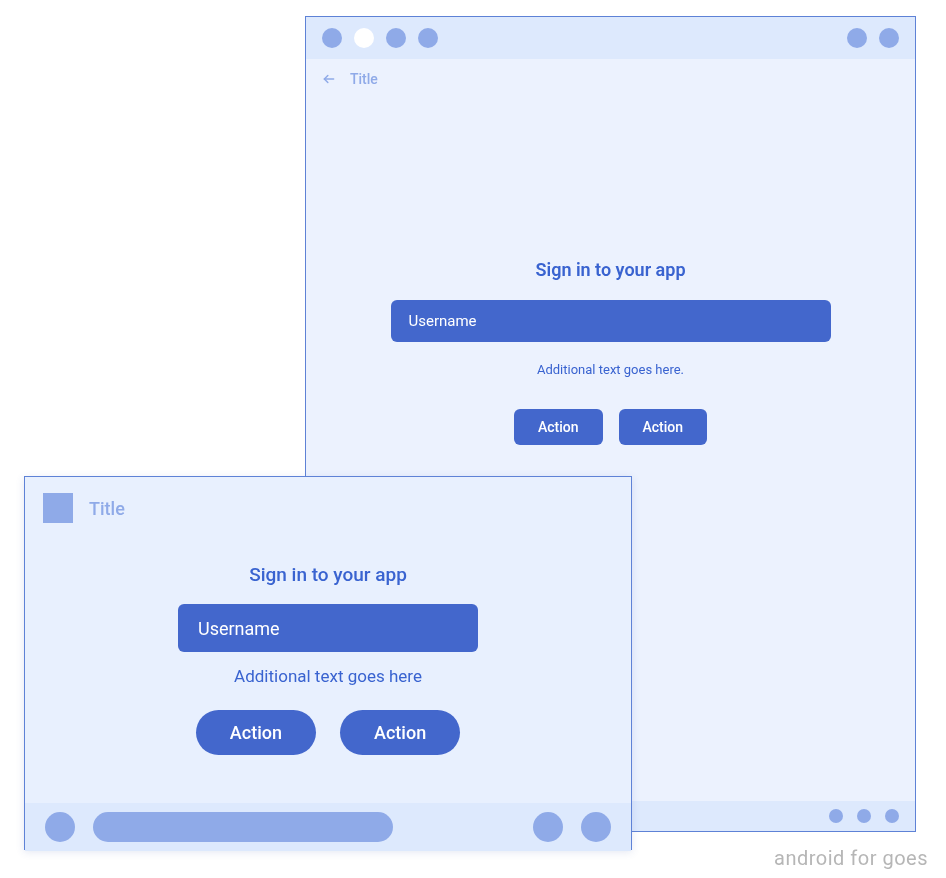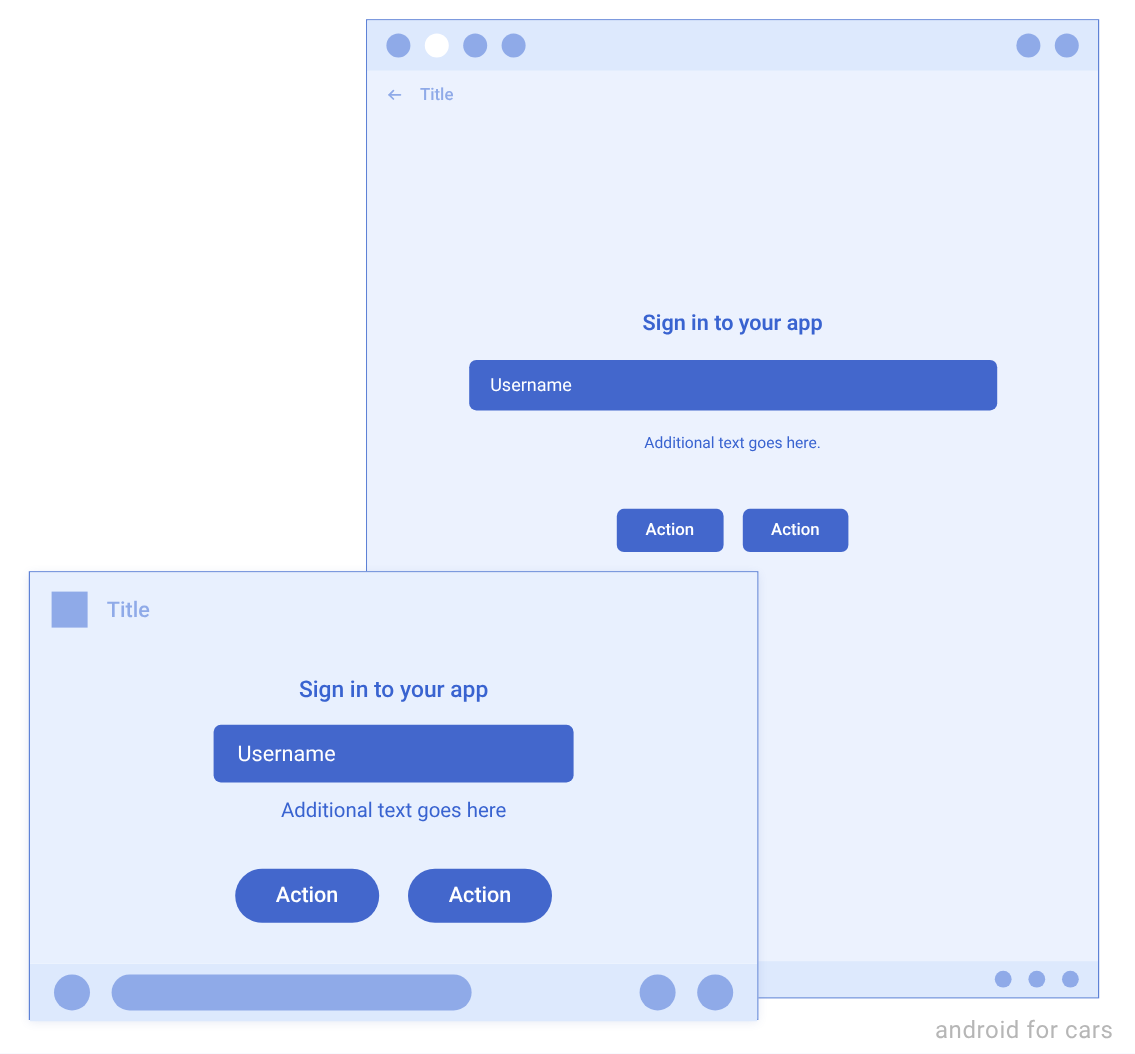--- a/index.html
+++ b/index.html
@@ -81,21 +81,21 @@
       color: #ffffff;
       font-size: 15px;
       padding: 0 18px;
       display: flex;
       align-items: center;
       margin-bottom: 20px;
     }
     .additional-1 {
       color: #3963d0;
       font-size: 13px;
-      margin-bottom: 47px;
+      margin-bottom: 32px;
     }
     .btn-row-1 { display: flex; gap: 16px; }
     .btn-1 {
       background: #4367cc;
       color: #ffffff;
       border-radius: 6px;
       padding: 10px 24px;
       font-size: 14px;
       font-weight: 500;
     }
@@ -167,21 +167,21 @@
       color: #ffffff;
       font-size: 18px;
       padding: 0 20px;
       display: flex;
       align-items: center;
       margin-bottom: 14px;
     }
     .additional-2 {
       color: #3963d0;
       font-size: 17px;
-      margin-bottom: 38px;
+      margin-bottom: 24px;
     }
     .btn-row-2 { display: flex; gap: 24px; }
     .btn-2 {
       background: #4367cc;
       color: #ffffff;
       border-radius: 24px;
       padding: 12px 34px;
       font-size: 18px;
       font-weight: 500;
     }
@@ -286,14 +286,14 @@
   <div class="phone-navbar">
     <span class="nav-circle"></span>
     <span class="nav-pill long"></span>
     <span class="nav-spacer"></span>
     <span class="nav-circle"></span>
     <span class="nav-circle"></span>
   </div>
 </div>
 
 <div class="watermark">
-  <span class="bold">android</span><span> for cars</span>
+  <span class="bold">android</span><span> for goes</span>
 </div>
 
 </body></html>

